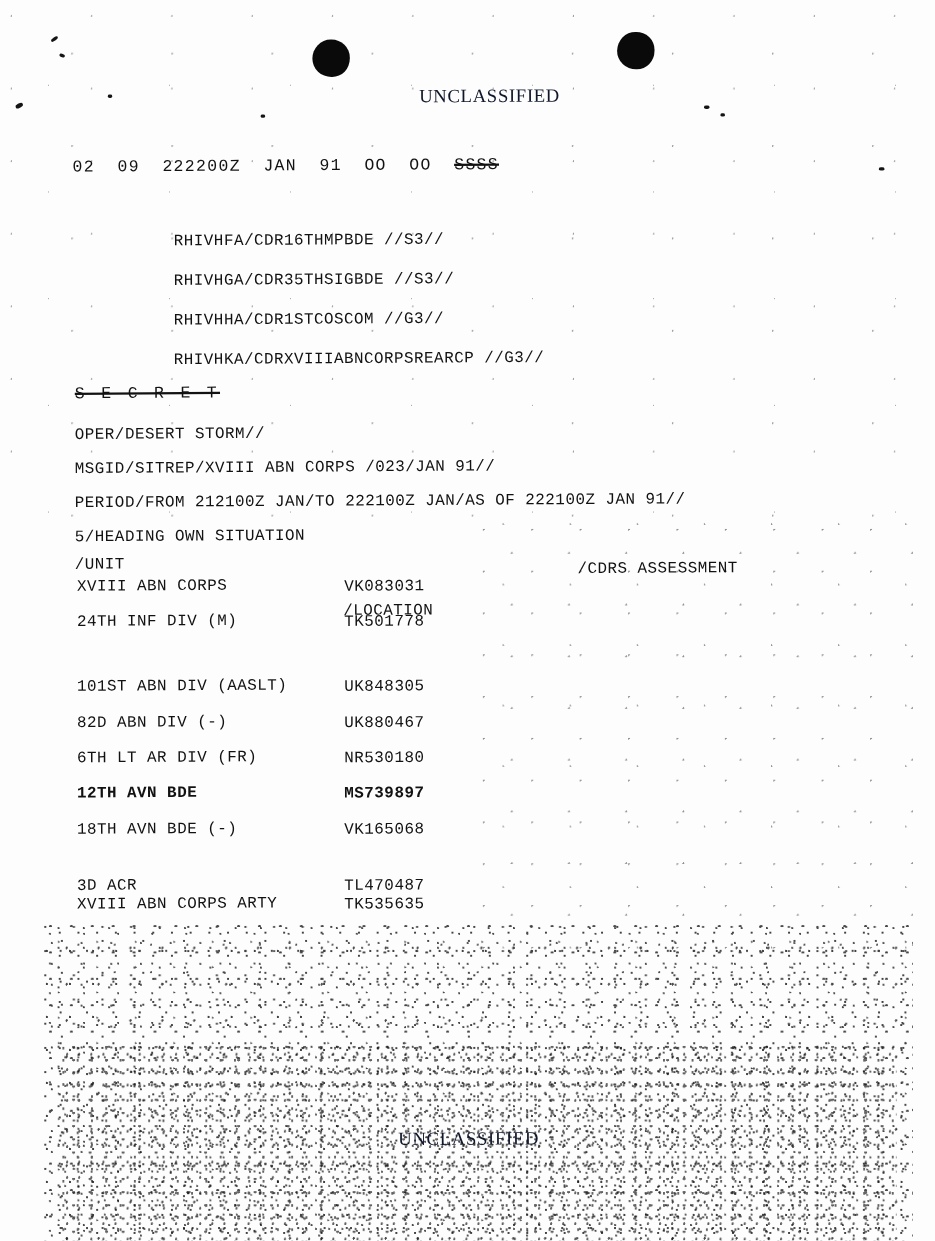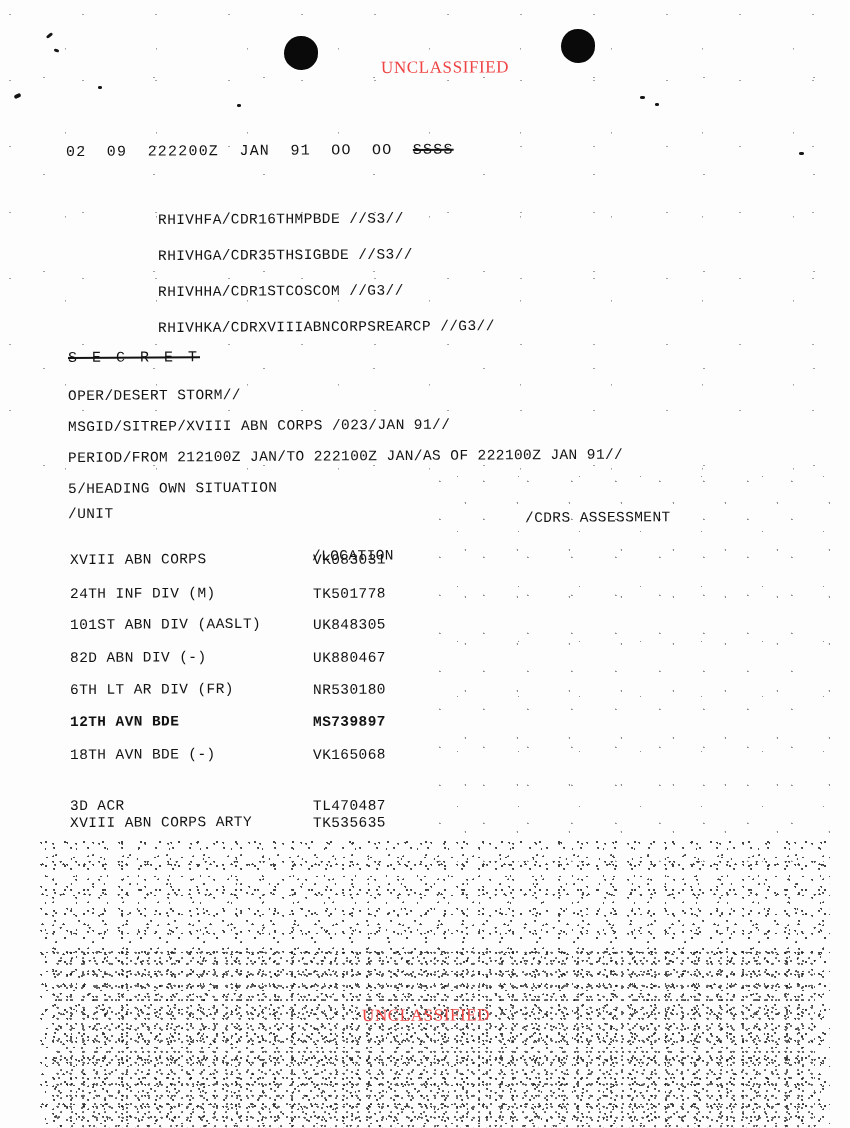--- a/index.html
+++ b/index.html
@@ -16,22 +16,23 @@
     font-family: "Liberation Mono", "DejaVu Sans Mono", monospace;
     color: #111111;
   }
 
   
   .banner {
     position: absolute;
     font-family: "Liberation Serif", "DejaVu Serif", serif;
     font-size: 17px;
     letter-spacing: 0.6px;
-    color: #ef4444;
+    color: #0f172a;
     white-space: nowrap;
+    margin-top: 20px;
   }
   #banner-top  { left: 381px; top: 58px; }
   #banner-bottom { left: 362px; top: 1006px; }
 
   
   .redaction {
     position: absolute;
     background: #0a0a0a;
     border-radius: 50% 50% 48% 52% / 52% 48% 50% 50%;
   }
@@ -77,22 +78,22 @@
   #body-3 { left: 68px; top: 481px; }
 
   
   #col-unit     { left: 68px;  top: 506px; }
   #col-location { left: 312px; top: 512px; margin-top: 36px; }
   #col-cdrs     { left: 525px; top: 510px; }
 
   
   .row-unit { left: 70px; }
   .row-loc  { left: 313px; }
-  .r0 { top: 552px; text-align: right; }
-  .r1 { top: 586px; }
+  .r0 { top: 526px; text-align: right; }
+  .r1 { top: 558px; }
   .r2 { top: 617px; }
   .r3 { top: 650px; }
   .r4 { top: 682px; }
   .r5 { top: 714px; font-weight: bold; }
   .r6 { top: 747px; }
   .r7 { top: 798px; }
   .r8 { top: 815px; }
 
   
   #page .line { transform: rotate(-0.35deg); transform-origin: left center; }

